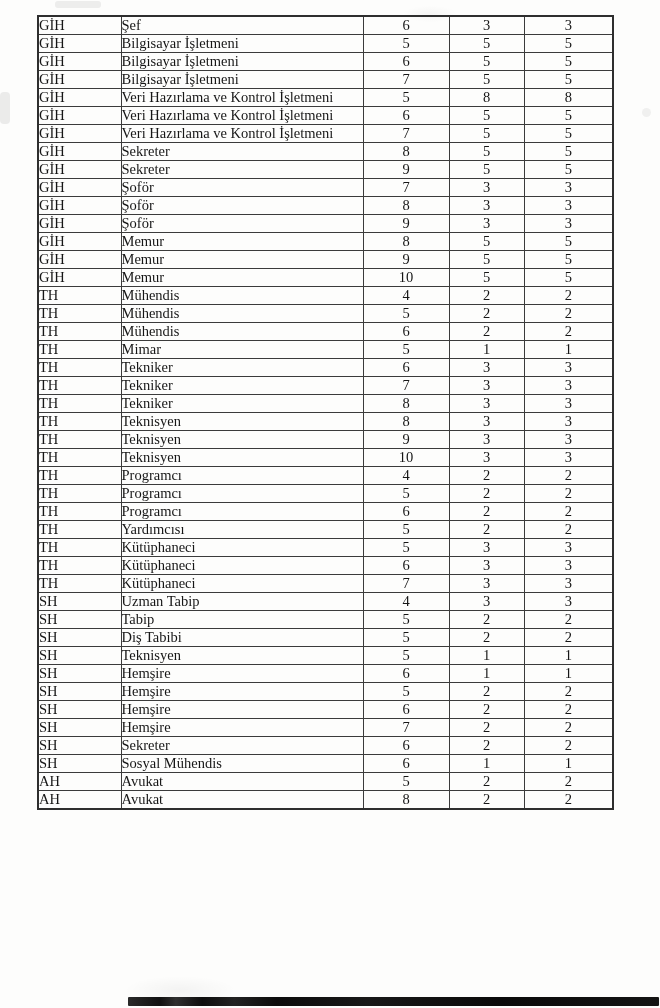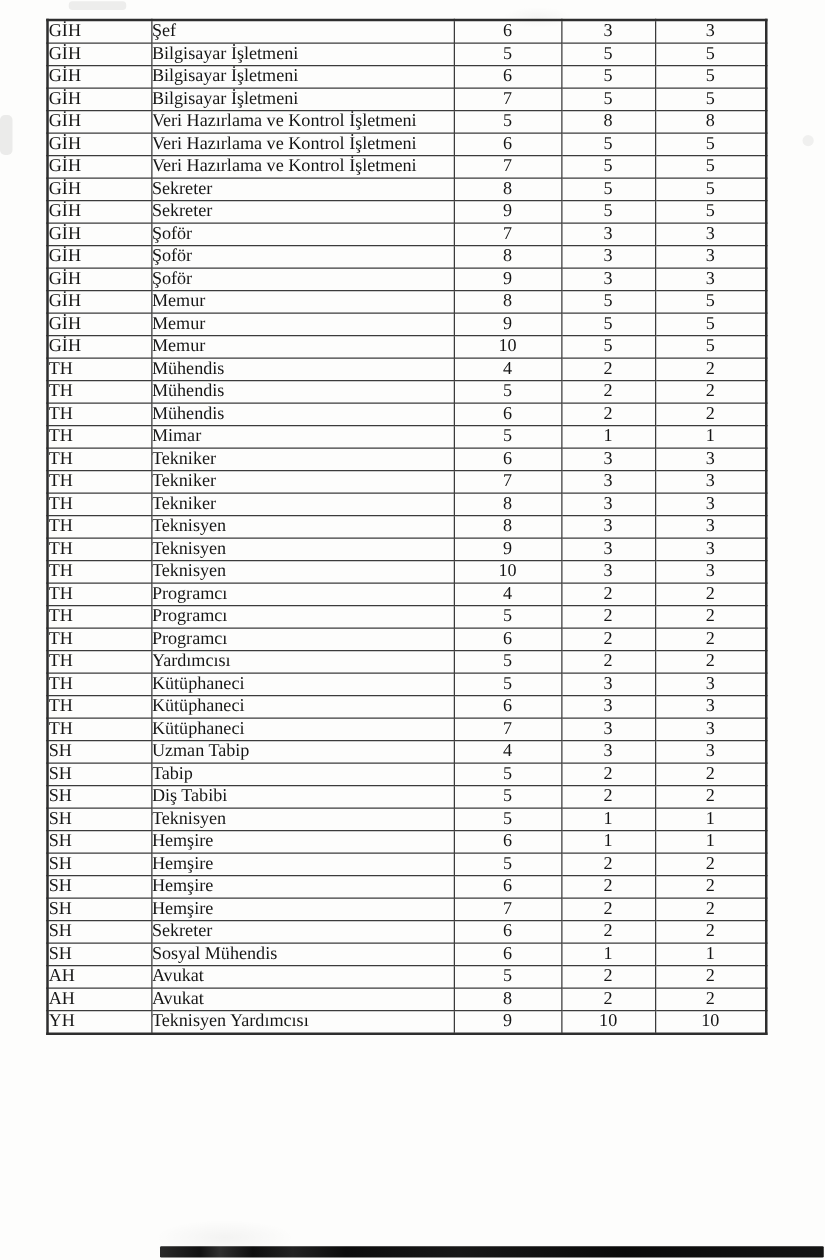--- a/index.html
+++ b/index.html
@@ -389,27 +389,20 @@
           <td class="c-num">2</td>
           <td class="c-num">2</td>
         </tr>
         <tr>
           <td class="c-class">AH</td>
           <td class="c-title">Avukat</td>
           <td class="c-num">8</td>
           <td class="c-num">2</td>
           <td class="c-num">2</td>
         </tr>
-        <tr>
-          <td class="c-class">YH</td>
-          <td class="c-title">Teknisyen Yardımcısı</td>
-          <td class="c-num">9</td>
-          <td class="c-num">10</td>
-          <td class="c-num">10</td>
-        </tr>
       </tbody>
   </table>
 
   <div class="artifact smudge-top"></div>
   <div class="artifact smudge-left"></div>
   <div class="artifact smudge-right"></div>
   <div class="artifact bottom-bar"></div>
 
 </div>
 

